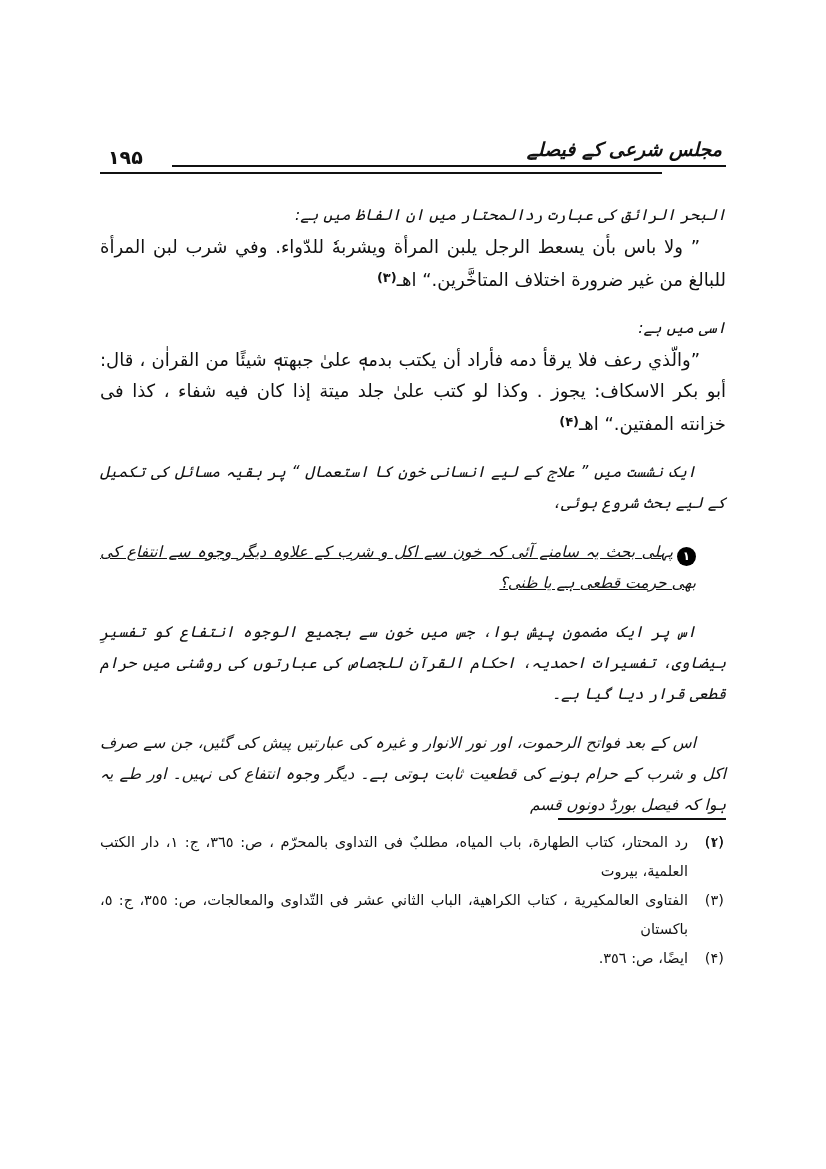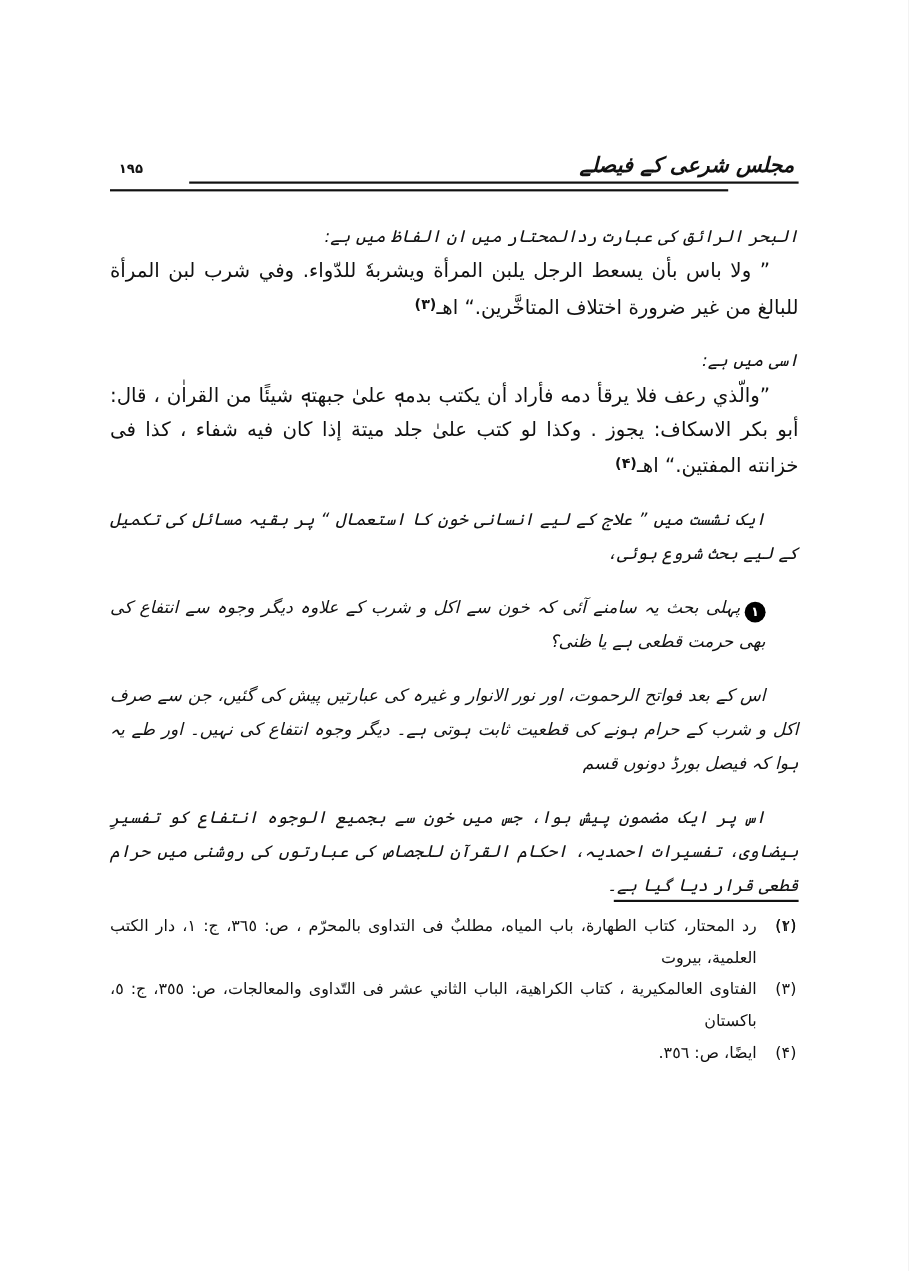--- a/index.html
+++ b/index.html
@@ -33,21 +33,21 @@
     margin-left: 16px;
   }
   .rule-a {
     position: absolute;
     top: 27px; right: 0; left: 72px;
     border-bottom: 2px solid #111;
   }
   .header-page-number {
     position: absolute;
     top: 8px; left: 8px;
-    font-size: 12px;
+    font-size: 19px;
     font-weight: bold;
     letter-spacing: 1px;
   }
   .rule-b {
     position: absolute;
     top: 34px; right: 64px; left: 0;
     border-bottom: 2px solid #111;
   }
 
   
@@ -67,21 +67,21 @@
     font-style: italic;      
     margin-top: 18px;
   }
   .urdu.p-indent { text-indent: 30px; }
   .ref {
     font-weight: bold;
     font-size: 13px;
     vertical-align: 4px;
     font-style: normal;
   }
-  .bullet-para { text-indent: 0; padding-right: 30px; position: relative; }
+  .bullet-para { text-indent: 0; padding-right: 30px; position: relative; text-decoration: underline; }
   .bullet {
     display: inline-block;
     width: 19px; height: 19px;
     line-height: 19px;
     text-align: center;
     background: #000;
     color: #fff;
     border-radius: 50%;
     font-size: 12px;
     font-weight: bold;
@@ -135,23 +135,23 @@
       <p class="arabic q-indent"><span>” ولا باس بأن يسعط الرجل يلبن المرأة ويشربهٗ للدّواء. وفي شرب لبن المرأة للبالغ من غير ضرورة اختلاف المتاخَّرين.“ اهـ</span><span class="ref">(۳)</span></p>
 
       <p class="urdu">اسی میں ہے:</p>
 
       <p class="arabic q-indent"><span>”والّذي رعف فلا يرقأ دمه فأراد أن يكتب بدمهٖ علىٰ جبهتهٖ شيئًا من القراٰن ، قال: أبو بكر الاسكاف: يجوز . وكذا لو كتب علىٰ جلد ميتة إذا كان فيه شفاء ، كذا فى خزانته المفتين.“ اهـ</span><span class="ref">(۴)</span></p>
 
       <p class="urdu p-indent">ایک نشست میں ” علاج کے لیے انسانی خون کا استعمال “ پر بقیہ مسائل کی تکمیل کے لیے بحث شروع ہوئی،</p>
 
       <p class="urdu bullet-para"><span class="bullet">۱</span><span>پہلی بحث یہ سامنے آئی کہ خون سے اکل و شرب کے علاوہ دیگر وجوہ سے انتفاع کی بھی حرمت قطعی ہے یا ظنی؟</span></p>
 
+      <p class="urdu p-indent">اس پر ایک مضمون پیش ہوا، جس میں خون سے بجمیع الوجوہ انتفاع کو تفسیرِ بیضاوی، تفسیرات احمدیہ، احکام القرآن للجصاص کی عبارتوں کی روشنی میں حرام قطعی قرار دیا گیا ہے۔</p>
+
       <p class="urdu p-indent">اس کے بعد فواتح الرحموت، اور نور الانوار و غیرہ کی عبارتیں پیش کی گئیں، جن سے صرف اکل و شرب کے حرام ہونے کی قطعیت ثابت ہوتی ہے۔ دیگر وجوہ انتفاع کی نہیں۔ اور طے یہ ہوا کہ فیصل بورڈ دونوں قسم</p>
-
-      <p class="urdu p-indent">اس پر ایک مضمون پیش ہوا، جس میں خون سے بجمیع الوجوہ انتفاع کو تفسیرِ بیضاوی، تفسیرات احمدیہ، احکام القرآن للجصاص کی عبارتوں کی روشنی میں حرام قطعی قرار دیا گیا ہے۔</p>
 
     </div>
 
   </div>
 
   <div class="footnotes">
     <div class="fn-separator"></div>
 
     <div class="footnote">
       <span class="fn-marker">(۱)</span>

